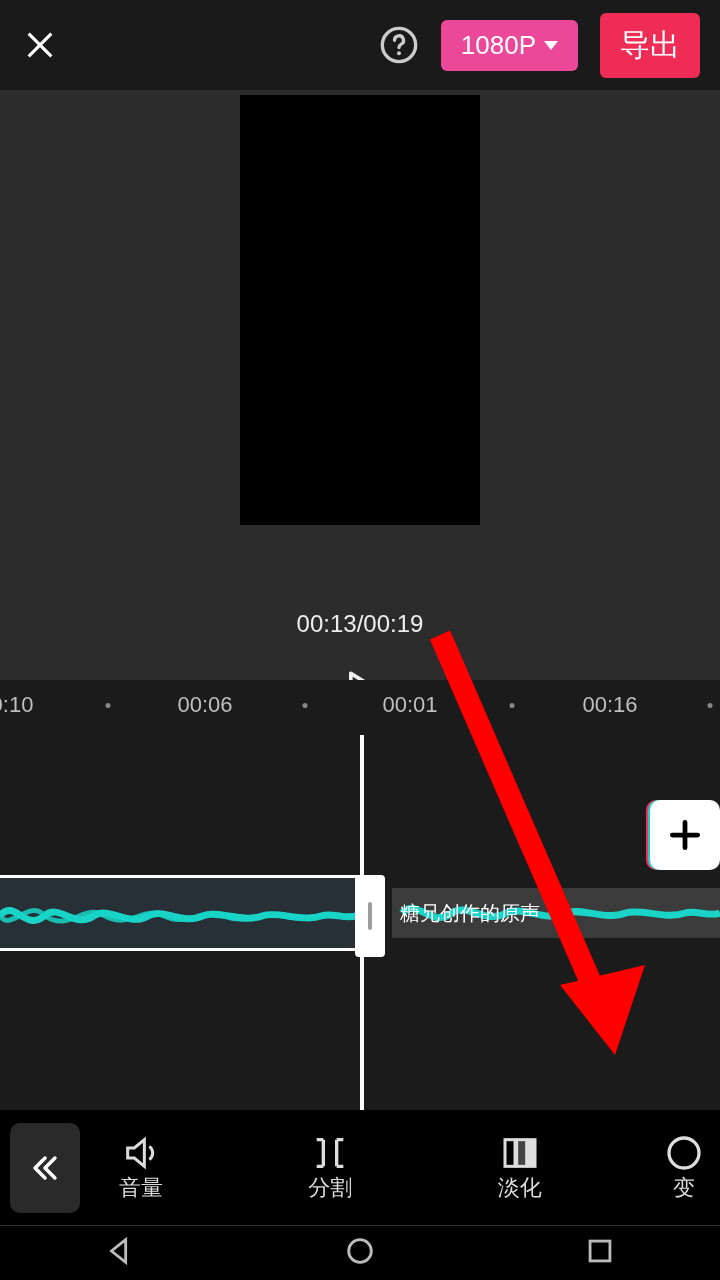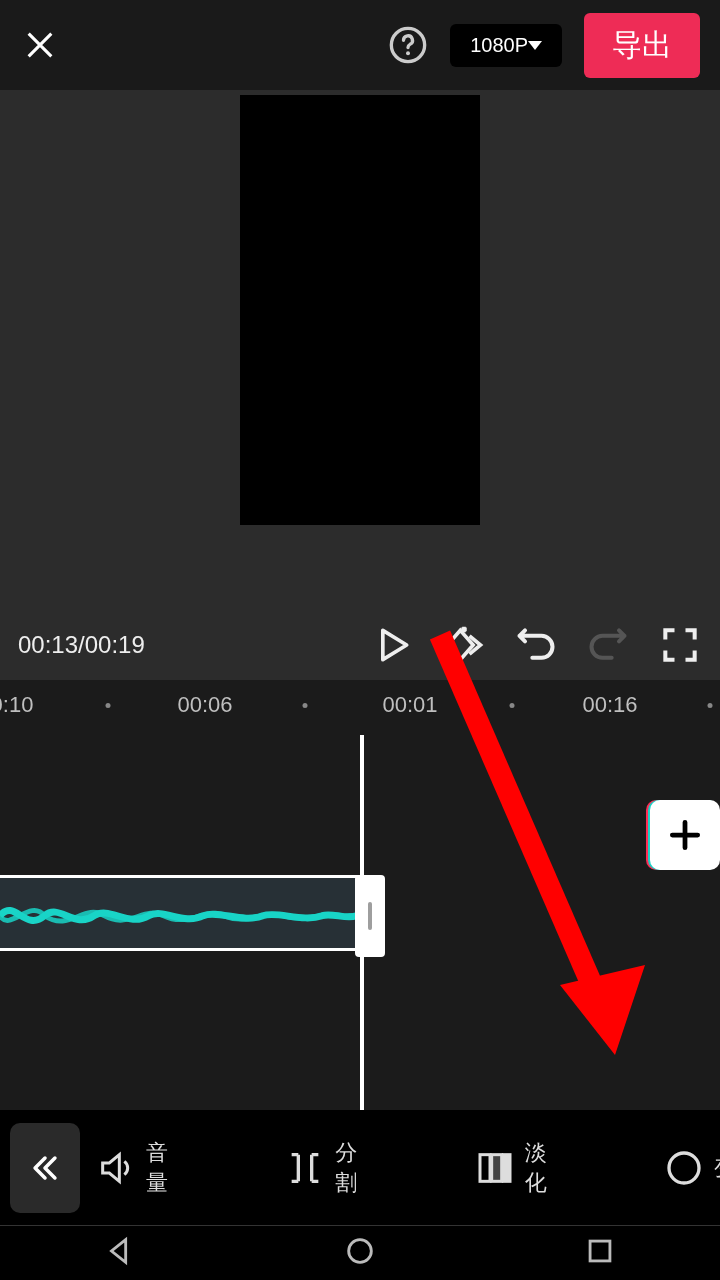--- a/index.html
+++ b/index.html
@@ -15,53 +15,54 @@
   .topbar{
     height:90px;
     display:flex; align-items:center; justify-content:space-between;
     padding:0 20px;
   }
   .topbar-right{display:flex; align-items:center; gap:22px;}
   .icon-btn{width:40px;height:40px;display:flex;align-items:center;justify-content:center;}
   .close-x svg{width:34px;height:34px;}
   .help-icon svg{width:40px;height:40px;}
   .res-select{
-    background:#000000;
+    background:#ec4899;
     color:#fff;
-    font-size:20px;
+    font-size:26px;
     padding:10px 20px;
     border-radius:6px;
-    display:flex;align-items:center;gap:0;
+    display:flex;align-items:center;gap:8px;
   }
   .res-select .triangle{
     border-left:7px solid transparent;
     border-right:7px solid transparent;
     border-top:9px solid #fff;
   }
   .export-btn{
     background:#ee2c56;
     color:#fff; font-size:30px;
-    padding:12px 28px;
+    padding:12px 20px;
     border-radius:6px;
   }
   
   .preview-area{
     background:#2c2c2c;
     height:520px;
     display:flex;align-items:flex-start;justify-content:center;
     padding-top:5px;
   }
   .preview-frame{width:240px;height:430px;background:#000;}
   
   .player-row{
     background:#2c2c2c;
     height:70px;
     display:flex;align-items:center;
-    padding:0 18px;
+    padding:0 24px;
     gap:28px;
+    flex-direction:column;
   }
   .time-text{font-size:24px;color:#eee;flex:1;}
   .player-row .picon{width:44px;height:44px;display:flex;align-items:center;justify-content:center;}
   
   .timeline{
     background:#1b1b1b;
     position:relative;
     height:430px;
     overflow:hidden;
   }
@@ -129,21 +130,21 @@
     gap:10px;
     position:relative;
   }
   .back-chip{
     width:70px;height:90px;border-radius:10px;background:#2a2a2a;
     display:flex;align-items:center;justify-content:center;
     flex-shrink:0;
   }
   .tools{flex:1;display:flex;justify-content:space-between;padding:0 6px;}
   .tool{
-    display:flex;flex-direction:row;align-items:center;gap:10px;
+    display:flex;flex-direction:column;align-items:center;
     color:#ddd;font-size:22px;width:90px;
   }
   .tool .ticon{height:40px;display:flex;align-items:center;justify-content:center;}
   
   .navbar{
     height:55px;background:#000;
     border-top:1px solid #333;
     display:flex;align-items:center;justify-content:space-around;
   }
   .navbar svg{width:34px;height:34px;}
@@ -233,20 +234,26 @@
   <div class="track">
     <div class="clip-selected">
       <svg class="wave" viewBox="0 0 360 76" preserveAspectRatio="none">
         <path d="M0 38 C15 20 25 55 45 38 C60 25 75 52 95 38 C110 28 130 50 150 38 C165 30 185 48 205 38 C220 32 245 46 265 38 C280 33 305 45 325 38 C335 35 350 42 360 38" stroke="#19d4c7" stroke-width="7" fill="none"></path>
         <path d="M0 38 C10 55 30 20 45 38 C70 55 85 25 105 38 C130 52 145 28 165 38 C190 50 205 30 225 38 C250 48 265 32 285 38 C310 46 325 33 345 38 C350 40 357 36 360 38" stroke="#19d4c7" stroke-width="5" fill="none" opacity="0.85"></path>
       </svg>
       <div class="clip-handle">
         <div class="bar"></div>
       </div>
     </div>
+    <div class="clip-rest">
+      <svg style="position:absolute;left:0;right:0;top:-13px;height:76px;width:100%" viewBox="0 0 330 76" preserveAspectRatio="none">
+        <path d="M10 38 C25 22 40 54 60 38 C75 27 95 50 115 38 C130 30 155 48 175 38 C190 32 215 46 235 38 C250 33 275 45 295 38 C305 35 320 42 330 38" stroke="#19d4c7" stroke-width="7" fill="none"></path>
+      </svg>
+      <span style="position:relative">糖兄创作的原声</span>
+    </div>
   </div>
 
   <div class="playhead"></div>
 </div>
 
 <svg class="arrow-annot" width="250" height="480">
   <path d="M20 10 L185 390" stroke="#f00" stroke-width="22" fill="none"></path>
   <path d="M140 360 L195 430 L225 340 Z" fill="#f00"></path>
 </svg>
 

